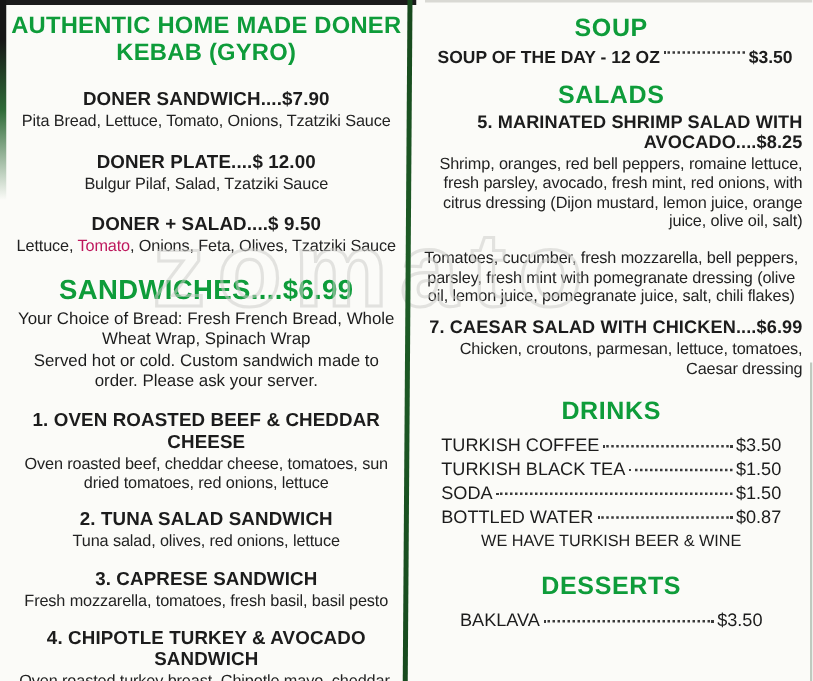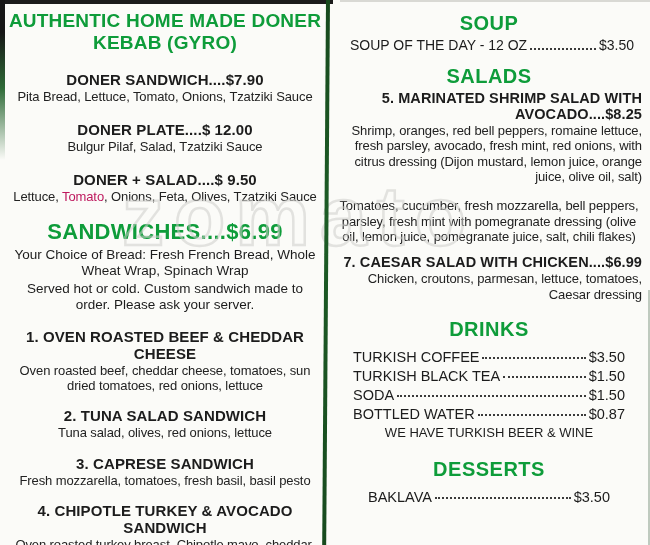--- a/index.html
+++ b/index.html
@@ -37,21 +37,21 @@
   .item-name{font-size:15px;font-weight:bold;letter-spacing:0.1px;}
   .item-desc{font-size:13px;line-height:1.18;letter-spacing:-0.1px;margin-top:1px;color:#222;}
   .tomato{color:#be185d;}
   .section-heading-lg{font-size:22px;font-weight:bold;margin-top:14px;letter-spacing:0.3px;}
   .section-heading{font-size:20px;font-weight:bold;letter-spacing:0.5px;}
   .intro{font-size:13.5px;line-height:1.2;margin-top:2px;}
   .sand-item{margin-top:14px;}
   .r-item{margin-top:10px;}
   .r-item .item-name{font-size:14.5px;}
   .r-item .item-desc{font-size:13px;}
-  .soup-line{font-size:14px;display:flex;align-items:flex-end;margin:2px 8px 0 14px;}
+  .soup-line{font-size:14px;display:flex;align-items:center;margin:2px 8px 0 14px;font-weight:bold;}
   .leader{flex:1;border-bottom:2px dotted #3a3a3a;margin:0 3px;transform:translateY(-3px);}
   .price{white-space:nowrap;}
   .price-list{margin:8px auto 0;width:272px;font-size:14.5px;}
   .price-row{display:flex;align-items:baseline;margin-top:3px;}
   .price-row .nm{white-space:nowrap;}
   .note{font-size:13px;margin-top:3px;}
   .dessert-list{width:242px;}
   .mt-soup{margin-top:8px;}
   .mt-salads{margin-top:12px;}
   .mt-drinks{margin-top:16px;}

